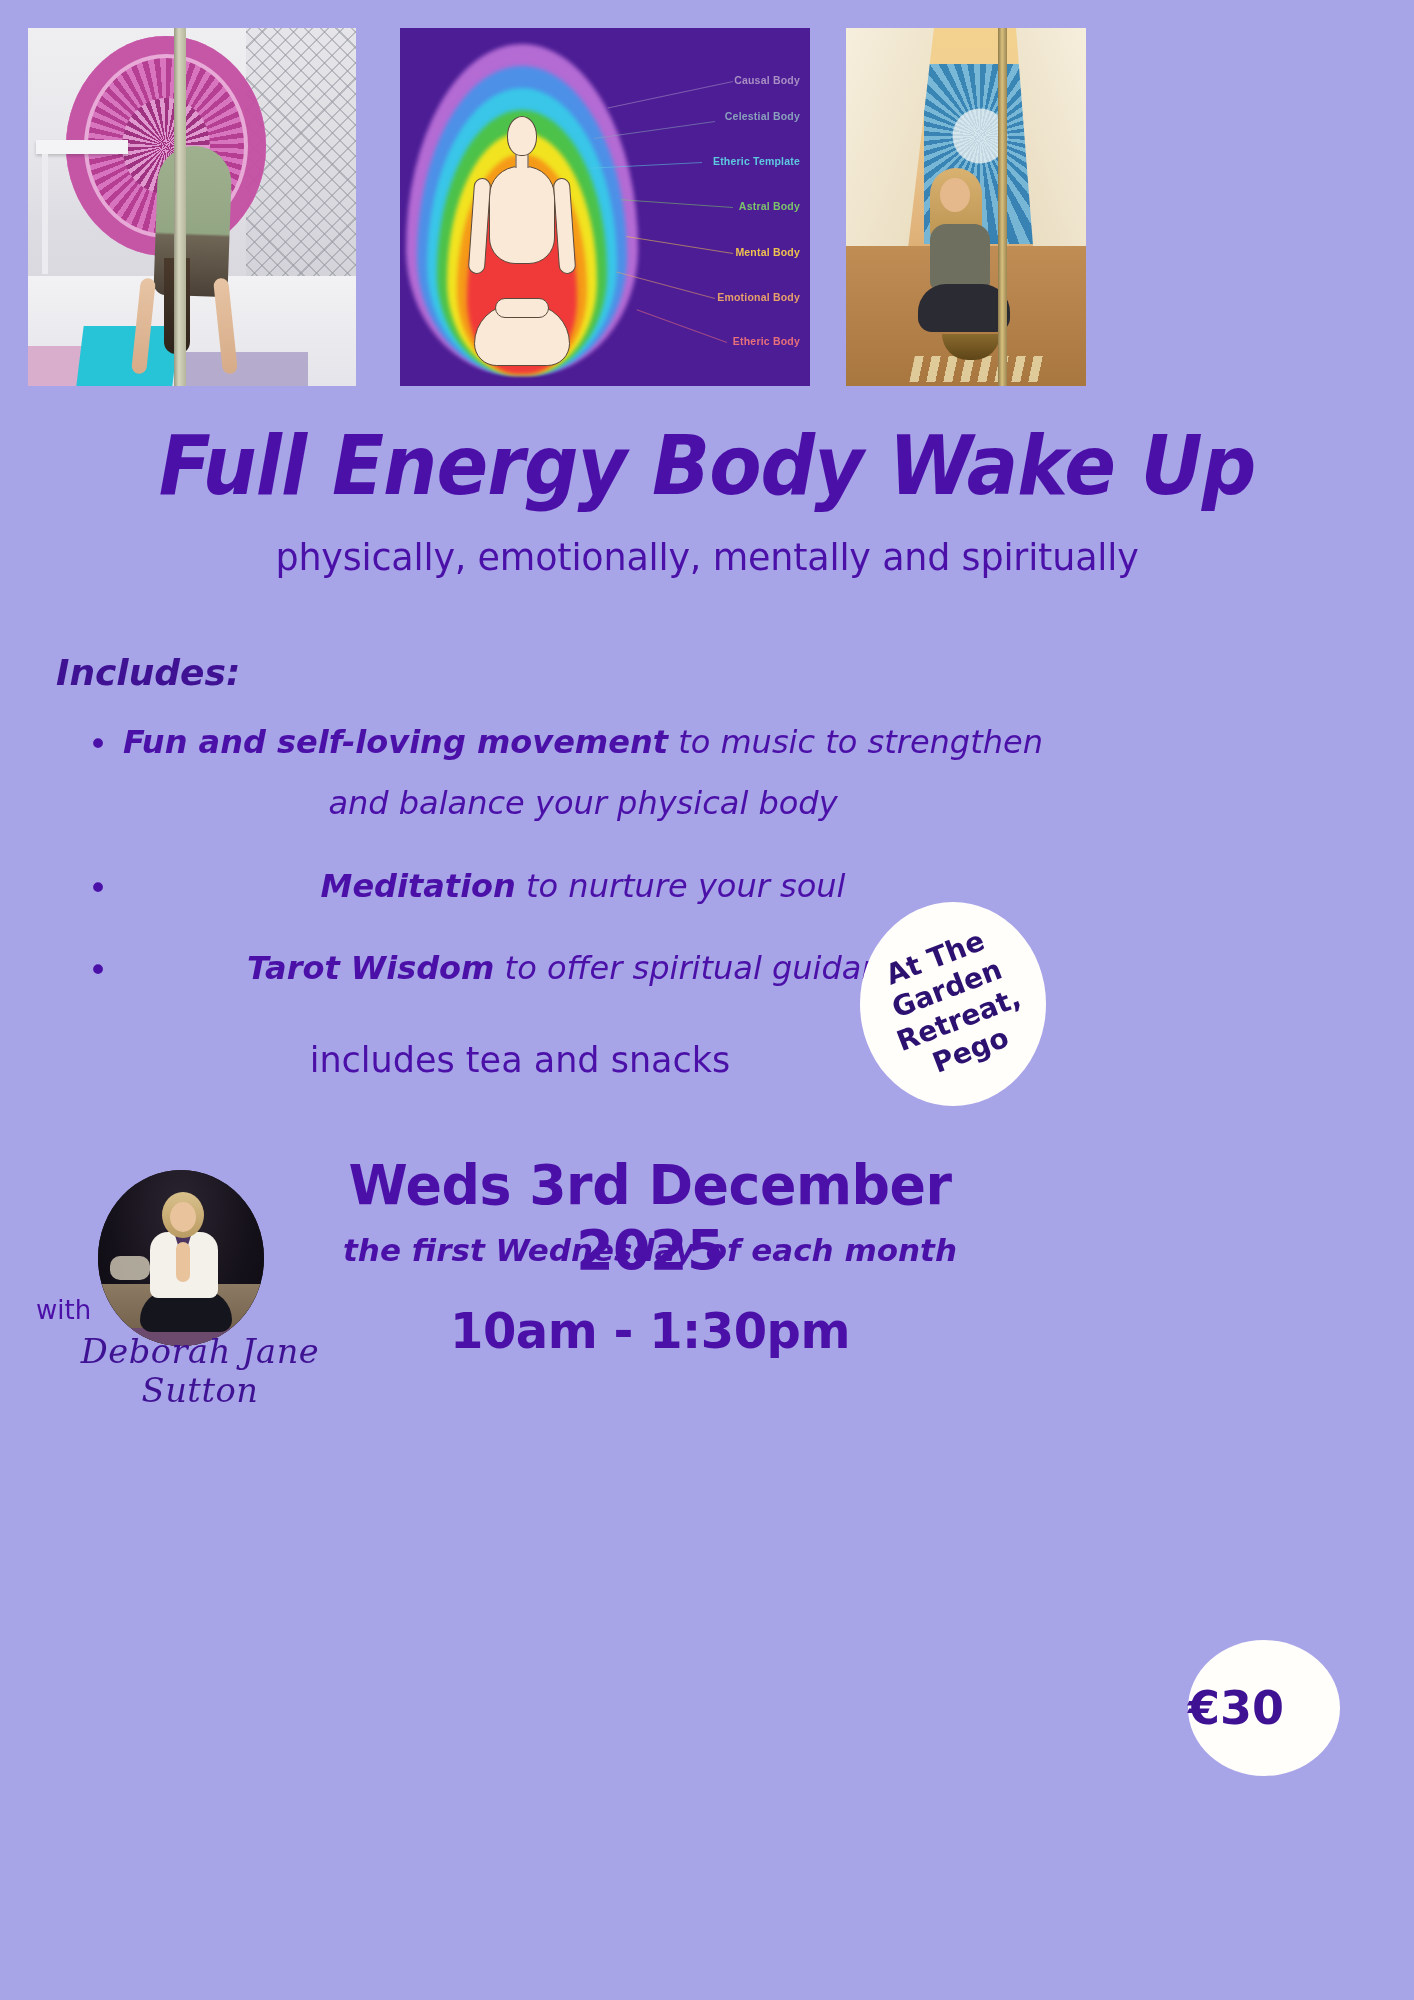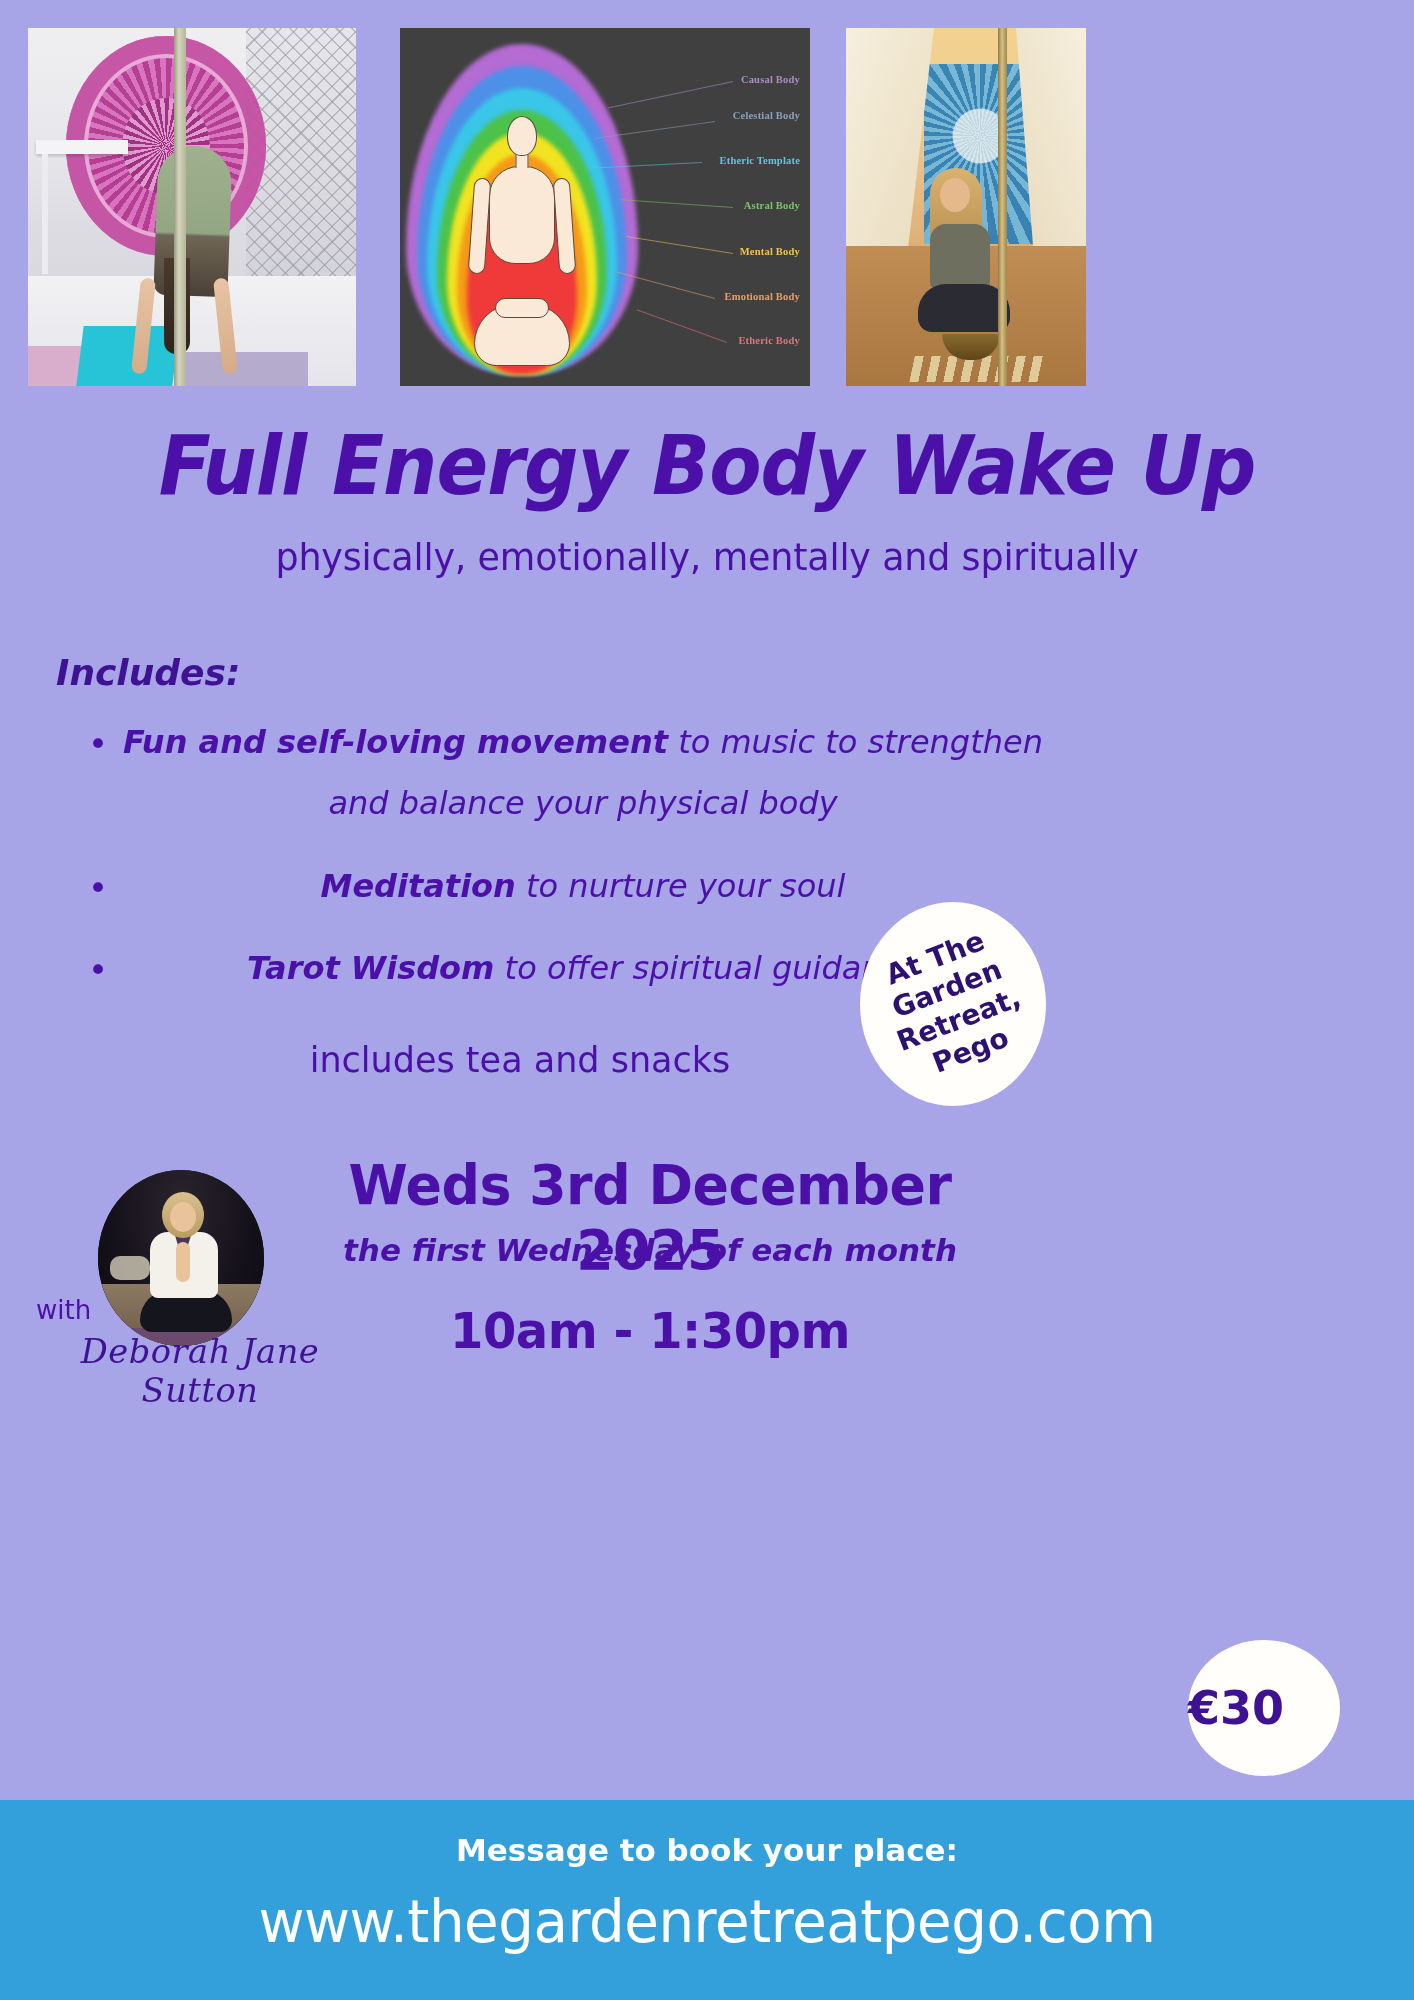--- a/index.html
+++ b/index.html
@@ -104,21 +104,21 @@
   }
   .ph-left-arm-a, .ph-left-arm-b {
     position:absolute; top:250px; width:15px; height:96px;
     background:linear-gradient(180deg,#e7c4a4,#d6ab88);
     border-radius:8px;
   }
   .ph-left-arm-a { left:108px; transform:rotate(6deg); }
   .ph-left-arm-b { left:190px; transform:rotate(-6deg); }
 
   
-  .aura-wrap { position:absolute; inset:0; background:#404040;font-family:Liberation Serif, serif; }
+  .aura-wrap { position:absolute; inset:0; background:#4c1d95; }
   .aura-fig {
     position:absolute; left:6px; top:14px; width:232px; height:332px;
   }
   .aura-layer {
     position:absolute;
     left:50%; transform:translateX(-50%);
     border-radius:50% 50% 46% 46% / 62% 62% 38% 38%;
     filter:blur(2.2px);
   }
   .al1 { width:232px; height:330px; bottom:0; background:#b46bd4; }
@@ -527,18 +527,14 @@
     <div class="av-hair"></div>
     <div class="av-face"></div>
   </div>
   <div class="with-label">with</div>
   <div class="signature">Deborah Jane Sutton</div>
 
   <div class="price-badge">
     <div class="price-text">€30</div>
   </div>
 
-  <div class="footer">
-    <div class="footer-line1">Message to book your place:</div>
-    <div class="footer-line2">www.thegardenretreatpego.com</div>
-  </div>
 
 </div>
 
 </body></html>

